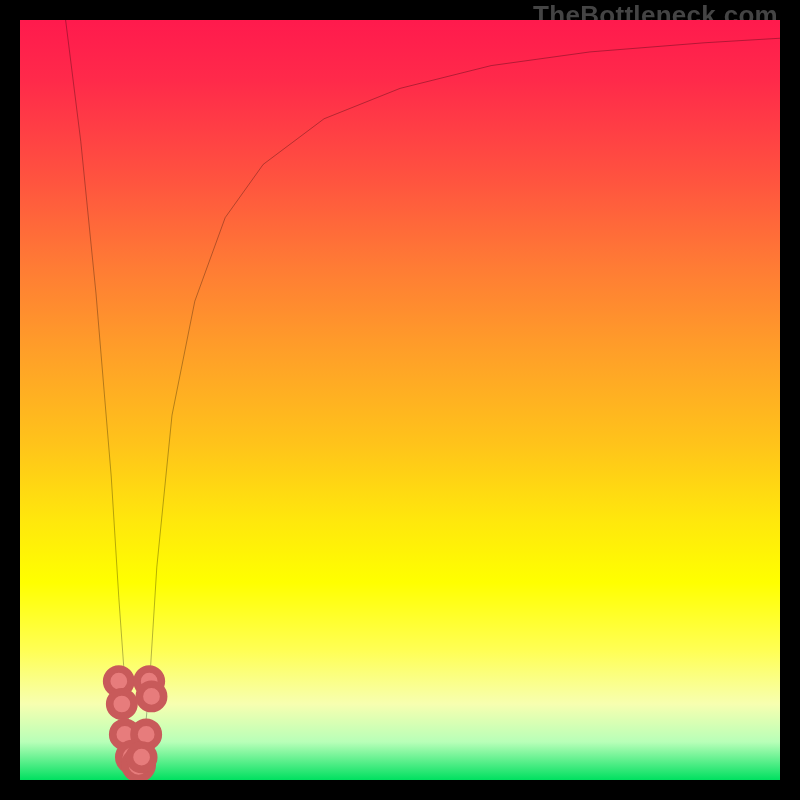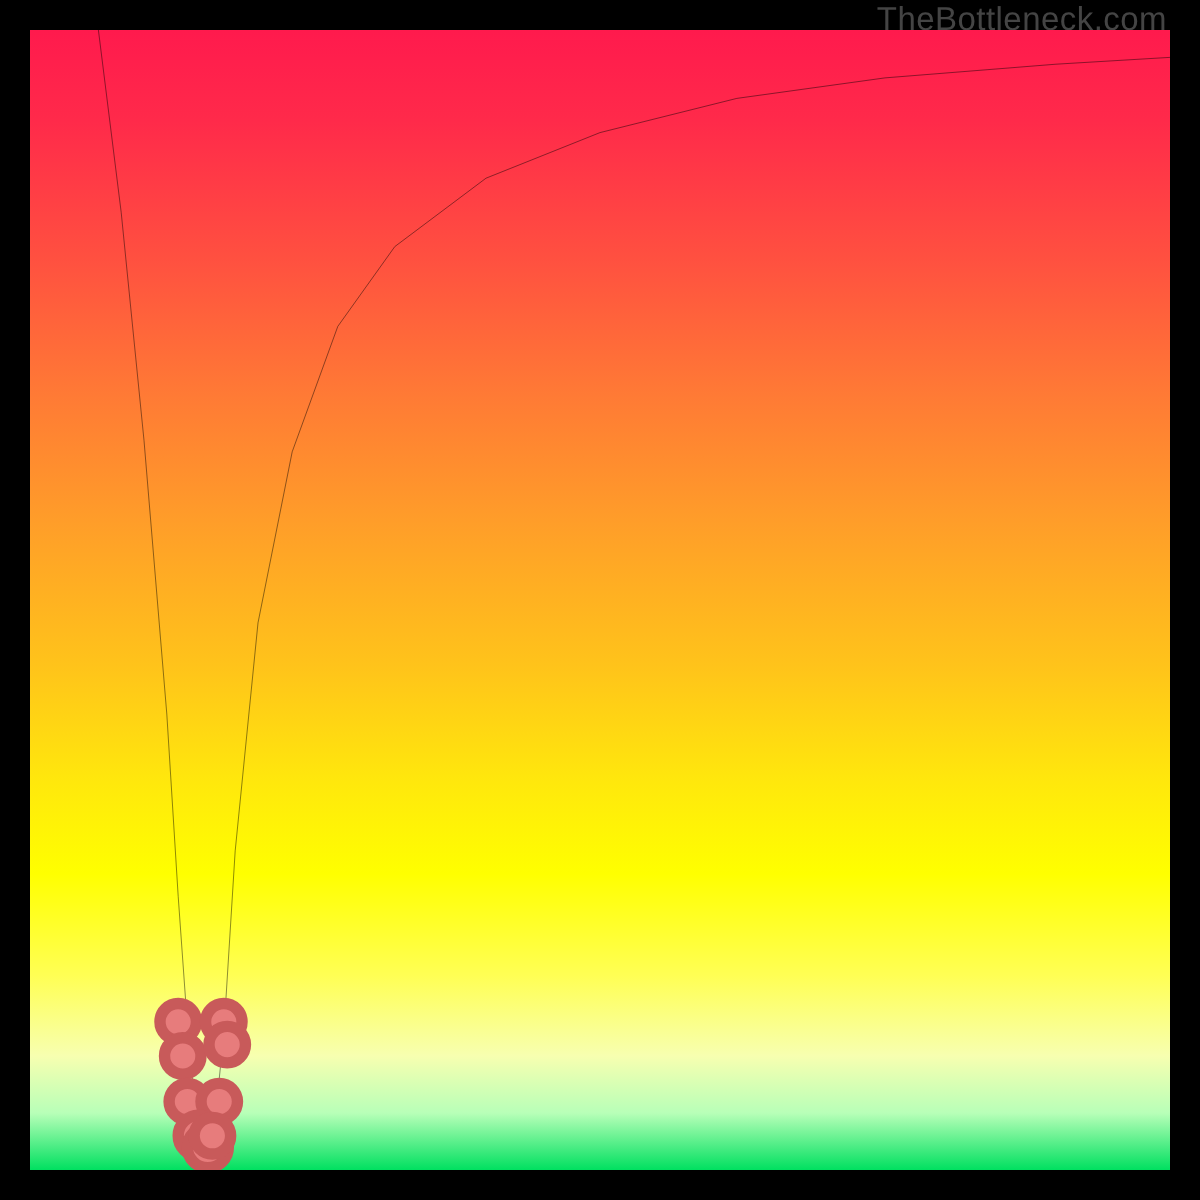--- a/index.html
+++ b/index.html
@@ -41,22 +41,22 @@
       #f7ffb0 90%,
       #b8ffb8 95%,
       #00e060 100%
     );
   }
   .watermark {
     position: absolute;
     top: 0px;
     right: 22px;
     color: #444;
-    font-size: 22px;
-    font-weight: 400;
+    font-size: 26px;
+    font-weight: 700;
     letter-spacing: 0.3px;
     user-select: none;
   }
   svg.curve {
     position: absolute;
     inset: 0;
   }
   .dot {
     fill: #e77c7c;
     stroke: #c85a5a;

